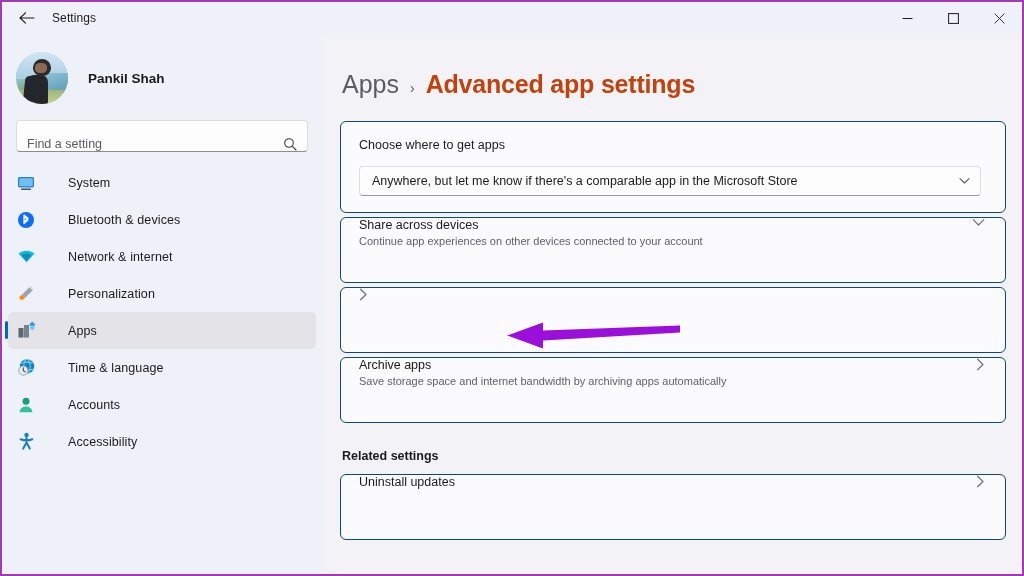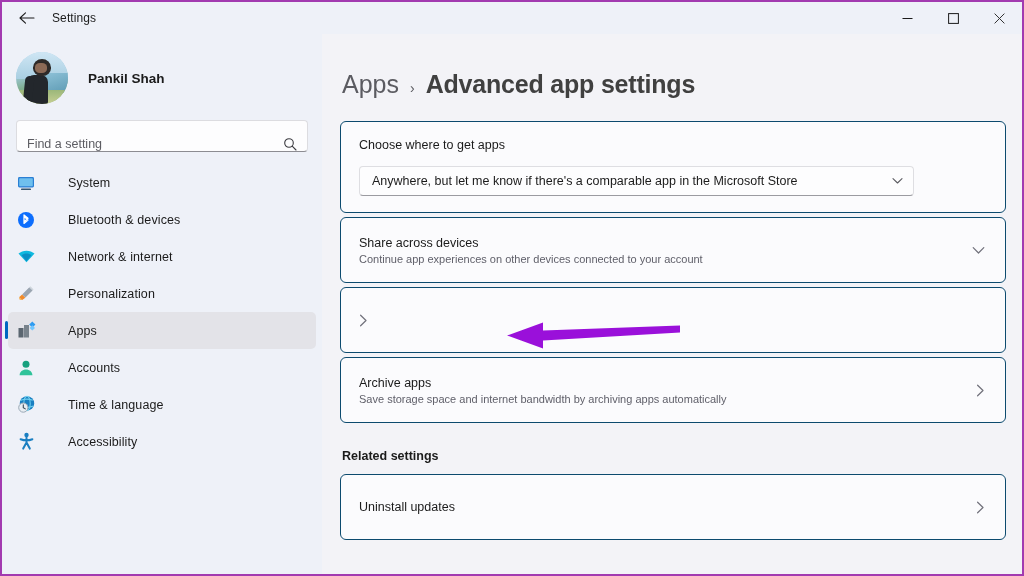--- a/index.html
+++ b/index.html
@@ -122,47 +122,47 @@
   .main {
     flex:1; min-width:0; overflow:hidden;
     padding:0 16px 0 18px;
   }
   .breadcrumb {
     display:flex; align-items:baseline; gap:11px;
     padding:36px 0 22px 2px;
   }
   .crumb-link { font-size:25px; color:#5b5b61; }
   .crumb-sep { font-size:14px; color:#5b5b61; }
-  .crumb-cur { font-size:25px; font-weight:bold; color:#404040; letter-spacing:-.2px; }
+  .crumb-cur { font-size:25px; font-weight:bold; color:#c2410c; letter-spacing:-.2px; }
 
   .card {
     background:#fbfbfd;
     border:1px solid #0c4a6e;
     border-radius:6px;
     margin-bottom:4px;
     padding:0 18px;
     position:relative;
   }
   .card.tall { padding-top:16px; padding-bottom:16px; }
   .card-label { font-size:12.5px; color:#1b1b1b; margin-bottom:14px; }
 
   .dropdown {
     height:30px; background:#fdfdfe;
     border:1px solid #dedee2; border-bottom-color:#9b9ba1;
     border-radius:4px;
     display:flex; align-items:center;
     padding:0 10px 0 12px;
-    width:555px; max-width:100%;
+    width:622px; max-width:100%;
   }
   .dropdown .dd-text { flex:1; font-size:12.5px; color:#1b1b1b; white-space:nowrap; overflow:hidden; }
   .dropdown .dd-chev { color:#5b5b61; display:flex; }
 
   .row {
     min-height:64px;
-    display:flex; align-items:center;
+    display:flex; 
     gap:12px;
   }
   .row-texts { flex:1; min-width:0; }
   .row-title { font-size:12.5px; color:#1b1b1b; }
   .row-sub { font-size:11px; color:#60606a; margin-top:3px; }
   .row-chev { color:#70707a; display:flex; flex:0 0 auto; padding-right:2px; }
 
   .section-head {
     font-size:12.5px; font-weight:bold; color:#1b1b1b;
     padding:22px 0 11px 2px;
@@ -285,39 +285,39 @@
               <rect x="7" y="4" width="5" height="12.5" fill="#79838c"></rect>
               <path d="M12.2 3.6l3.1-3.1 3.1 3.1-3.1 3.1z" fill="#2f9bf0"></path>
               <path d="M12.6 6.9l2.7-2.7 2.7 2.7-2.7 2.7z" fill="#72c6ff"></path>
             </svg>
           </span>
           <span class="navlabel">Apps</span>
         </div>
 
         <div class="navitem">
           <span class="navico">
-            <svg width="18" height="18" viewBox="0 0 18 18" aria-hidden="true">
-              <circle cx="9" cy="5.2" r="3.5" fill="#17a07e"></circle>
-              <path d="M2.6 16.2c0-3.6 2.9-5.8 6.4-5.8s6.4 2.2 6.4 5.8H2.6z" fill="#2fc39a"></path>
-            </svg>
-          </span>
-          <span class="navlabel">Accounts</span>
-        </div>
-
-        <div class="navitem">
-          <span class="navico">
             <svg width="19" height="19" viewBox="0 0 19 19" aria-hidden="true">
               <circle cx="10" cy="8.4" r="7.2" fill="#1a7fc1"></circle>
               <path d="M3.3 5.6c3-1.4 8-1.9 12.4-.4M3.1 11.2c3.6 1.6 9 1.4 13.4-.3" stroke="#6fd0ef" stroke-width="1.1" fill="none"></path>
               <ellipse cx="10" cy="8.4" rx="3.2" ry="7.2" fill="none" stroke="#6fd0ef" stroke-width="1.1"></ellipse>
               <circle cx="6.3" cy="12.6" r="4.6" fill="#e8edf2" stroke="#9aa9b6" stroke-width="1"></circle>
               <path d="M6.3 9.7v3l2 1.2" stroke="#3b4a57" stroke-width="1.1" stroke-linecap="round" fill="none"></path>
             </svg>
           </span>
           <span class="navlabel">Time &amp; language</span>
+        </div>
+
+        <div class="navitem">
+          <span class="navico">
+            <svg width="18" height="18" viewBox="0 0 18 18" aria-hidden="true">
+              <circle cx="9" cy="5.2" r="3.5" fill="#17a07e"></circle>
+              <path d="M2.6 16.2c0-3.6 2.9-5.8 6.4-5.8s6.4 2.2 6.4 5.8H2.6z" fill="#2fc39a"></path>
+            </svg>
+          </span>
+          <span class="navlabel">Accounts</span>
         </div>
 
 
         <div class="navitem">
           <span class="navico">
             <svg width="19" height="19" viewBox="0 0 19 19" aria-hidden="true">
               <circle cx="9.5" cy="3" r="2.2" fill="#1a7fc1"></circle>
               <path d="M9.5 5.6v5m0 0l-3.3 6m3.3-6l3.3 6M3.6 7.2c3.9 1.5 8 1.5 11.8 0" stroke="#1a7fc1" stroke-width="2" stroke-linecap="round" fill="none"></path>
             </svg>
           </span>

